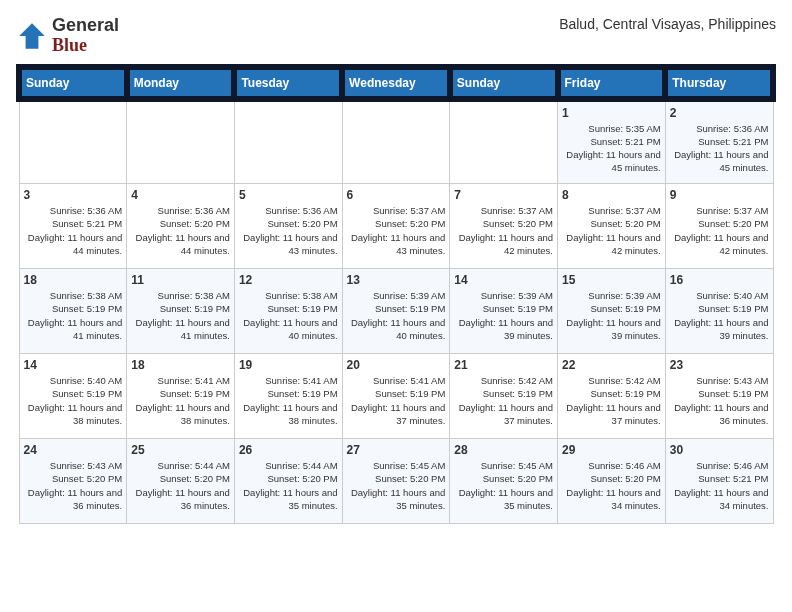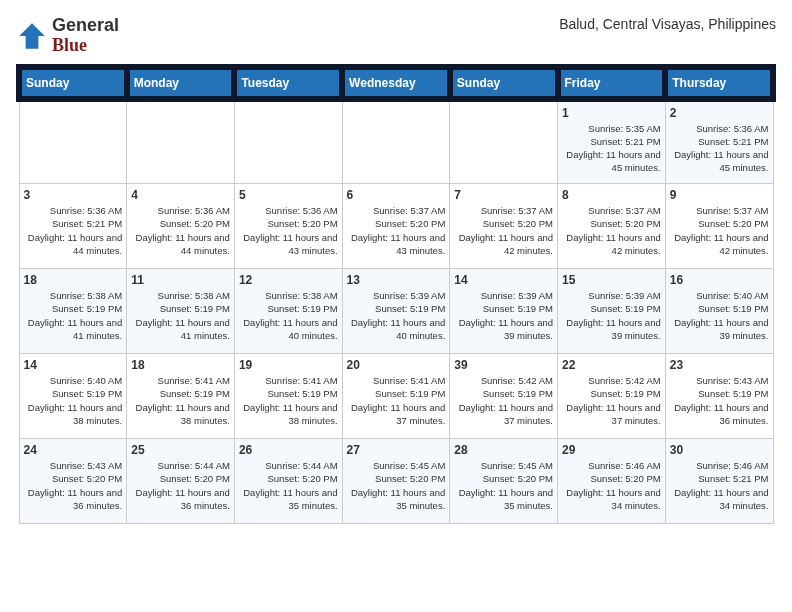--- a/index.html
+++ b/index.html
@@ -206,21 +206,21 @@
         </td>
         <td>
           <span class="day-number">19</span>
           <div class="day-info">Sunrise: 5:41 AM<br>Sunset: 5:19 PM<br>Daylight: 11 hours and 38 minutes.</div>
         </td>
         <td>
           <span class="day-number">20</span>
           <div class="day-info">Sunrise: 5:41 AM<br>Sunset: 5:19 PM<br>Daylight: 11 hours and 37 minutes.</div>
         </td>
         <td>
-          <span class="day-number">39</span>
+          <span class="day-number">21</span>
           <div class="day-info">Sunrise: 5:42 AM<br>Sunset: 5:19 PM<br>Daylight: 11 hours and 37 minutes.</div>
         </td>
         <td>
           <span class="day-number">22</span>
           <div class="day-info">Sunrise: 5:42 AM<br>Sunset: 5:19 PM<br>Daylight: 11 hours and 37 minutes.</div>
         </td>
         <td>
           <span class="day-number">23</span>
           <div class="day-info">Sunrise: 5:43 AM<br>Sunset: 5:19 PM<br>Daylight: 11 hours and 36 minutes.</div>
         </td>

